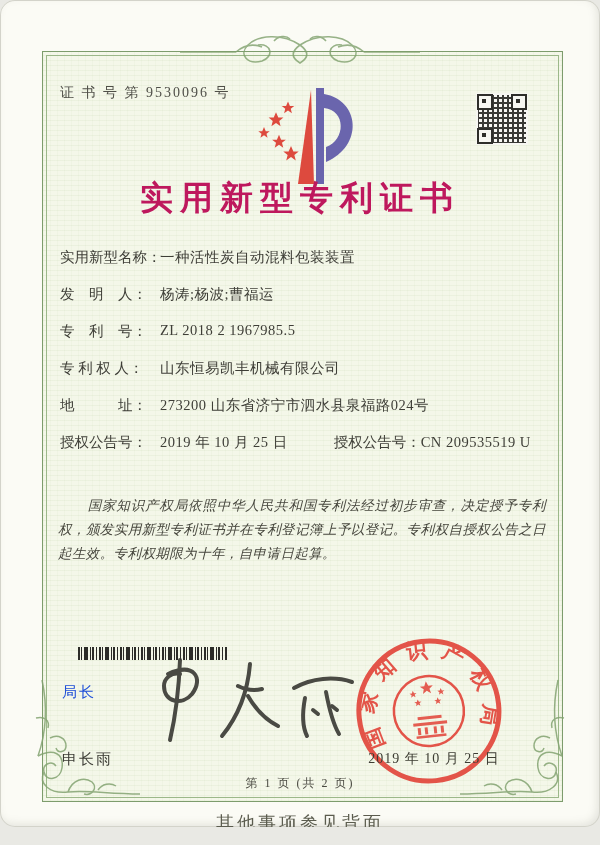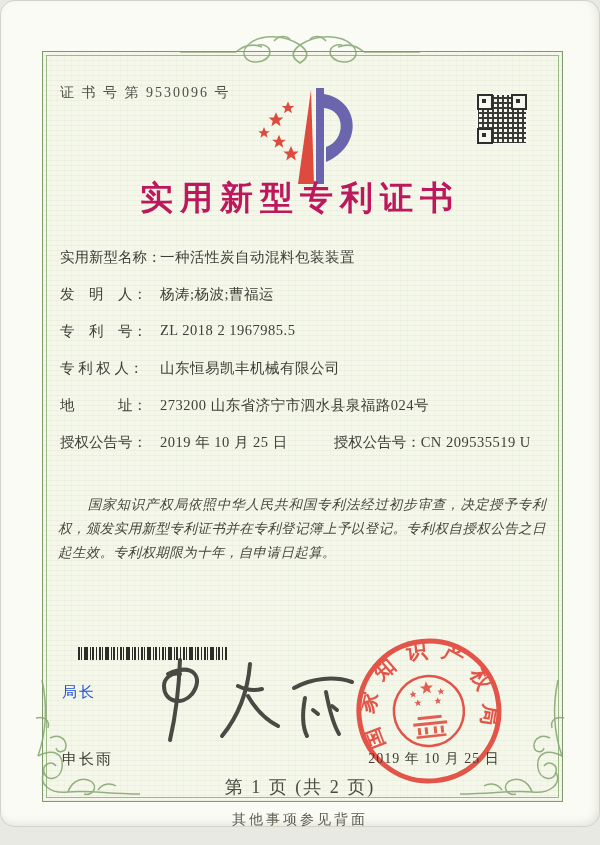--- a/index.html
+++ b/index.html
@@ -47,39 +47,39 @@
     font-size:33px;font-weight:700;letter-spacing:7px;color:#be185d;
   }
   .fields{position:absolute;left:60px;top:248px;width:486px;font-size:14.5px;color:#3e3e37;}
   .frow{height:37px;white-space:nowrap;}
   .flabel{display:inline-block;width:100px;white-space:pre;vertical-align:top;}
   .fvalue{letter-spacing:.5px;}
   .grant-gap{display:inline-block;width:46px;}
   .paras{
     position:absolute;left:58px;top:494px;width:488px;
     font-size:13.5px;line-height:1.78;color:#46463d;
-    font-style:italic;text-align:justify;letter-spacing:.4px;font-family:Liberation Mono, monospace;
+    font-style:italic;text-align:justify;letter-spacing:.4px;
   }
   .paras p{margin:0;text-indent:2.2em;}
   .barcode{
     position:absolute;left:78px;top:647px;width:150px;height:13px;
     background-image:
       repeating-linear-gradient(90deg,#2c2c28 0 1px,transparent 1px 3px),
       repeating-linear-gradient(90deg,#2c2c28 0 2px,transparent 2px 7px);
   }
   .director-label{position:absolute;left:62px;top:683px;font-size:15px;color:#1d4ed8;letter-spacing:2px;}
   .director-name{position:absolute;left:62px;top:714px;font-size:15px;color:#3b3b34;letter-spacing:2px;margin-top:36px;}
   .signature{position:absolute;left:142px;top:652px;width:225px;height:100px;}
   .seal{position:absolute;left:353px;top:636px;width:152px;height:152px;transform:rotate(-6deg);opacity:.92;}
   .seal-date{
     position:absolute;left:352px;top:750px;width:164px;text-align:center;
     font-size:14px;color:#3d3d33;letter-spacing:1px;
   }
-  .page-footer{position:absolute;left:0;top:775px;width:600px;text-align:center;font-size:18px;color:#4a4a42;letter-spacing:2px;}
-  .back-note{position:absolute;left:0;top:811px;width:600px;text-align:center;font-size:14px;color:#5b5c4e;letter-spacing:3px;}
+  .page-footer{position:absolute;left:0;top:775px;width:600px;text-align:center;font-size:12px;color:#4a4a42;letter-spacing:2px;}
+  .back-note{position:absolute;left:0;top:811px;width:600px;text-align:center;font-size:18px;color:#5b5c4e;letter-spacing:3px;}
   .orn{position:absolute;pointer-events:none;}
   .orn-top{left:178px;top:31px;width:244px;height:42px;}
   .orn-bl{left:28px;top:678px;width:118px;height:120px;}
   .orn-br{left:454px;top:678px;width:118px;height:120px;transform:scaleX(-1);}
   svg{display:block;}
 </style>
 </head>
 <body>
 
 <div class="page">

